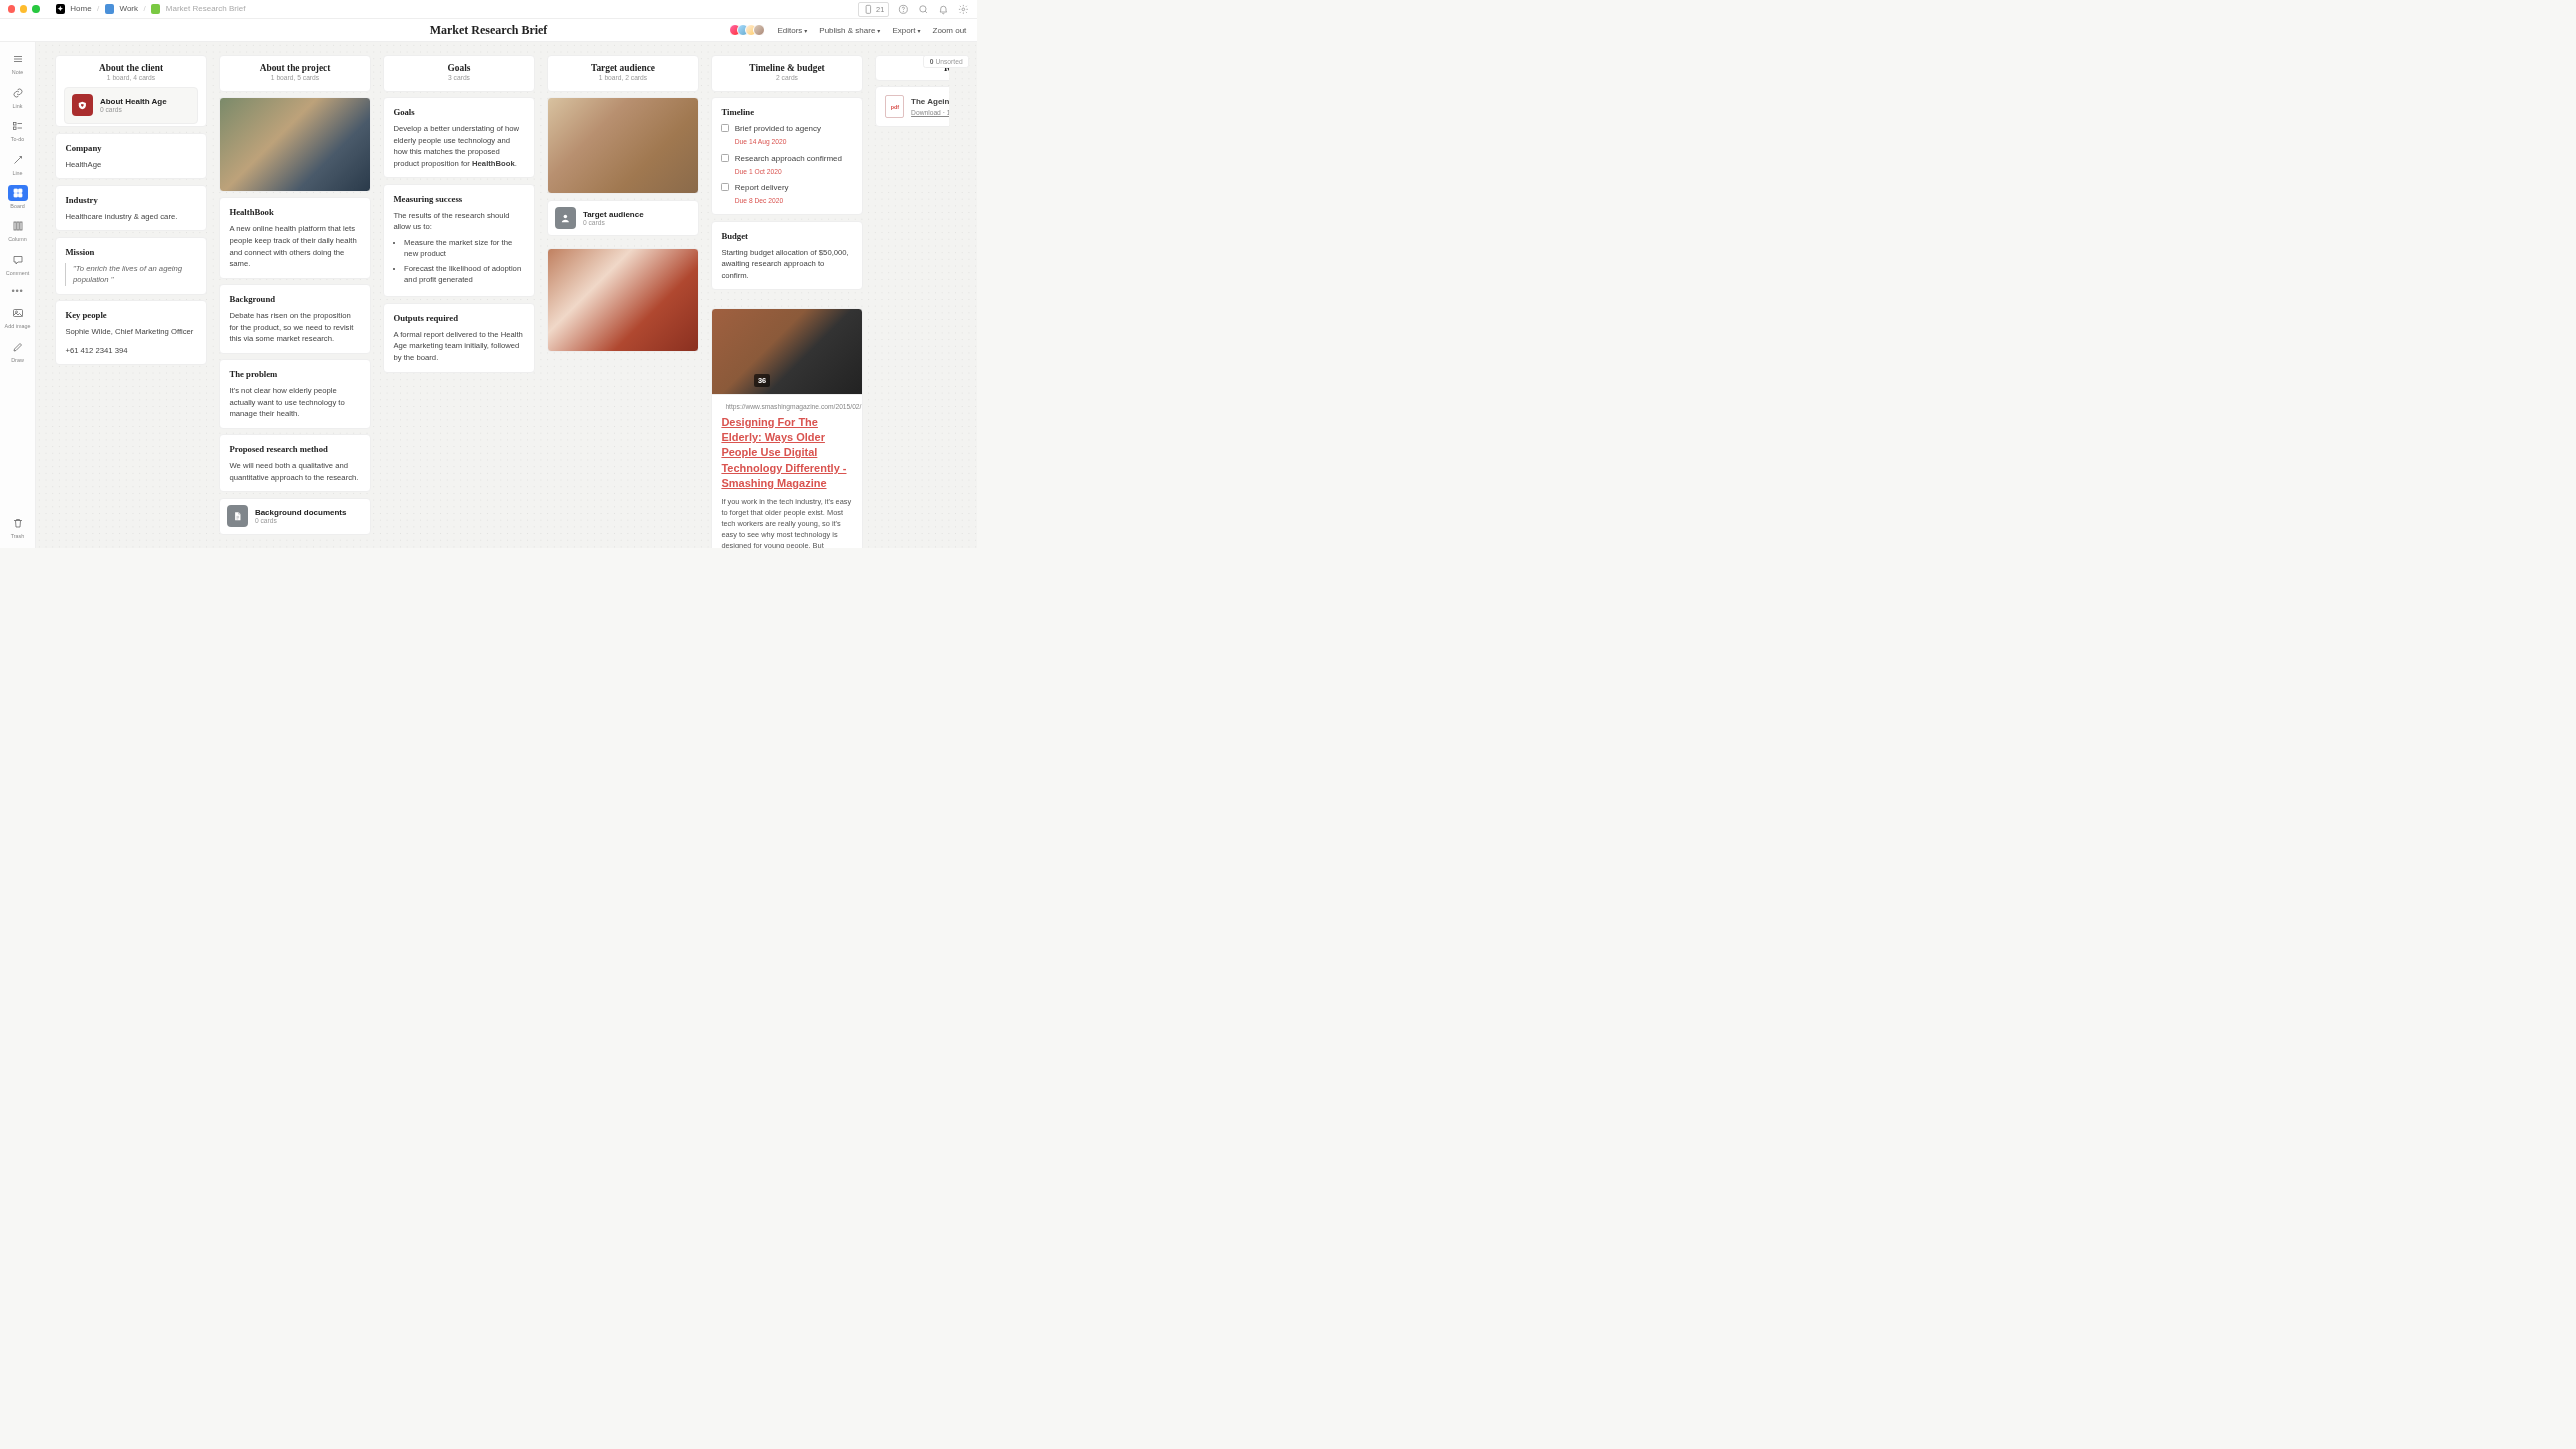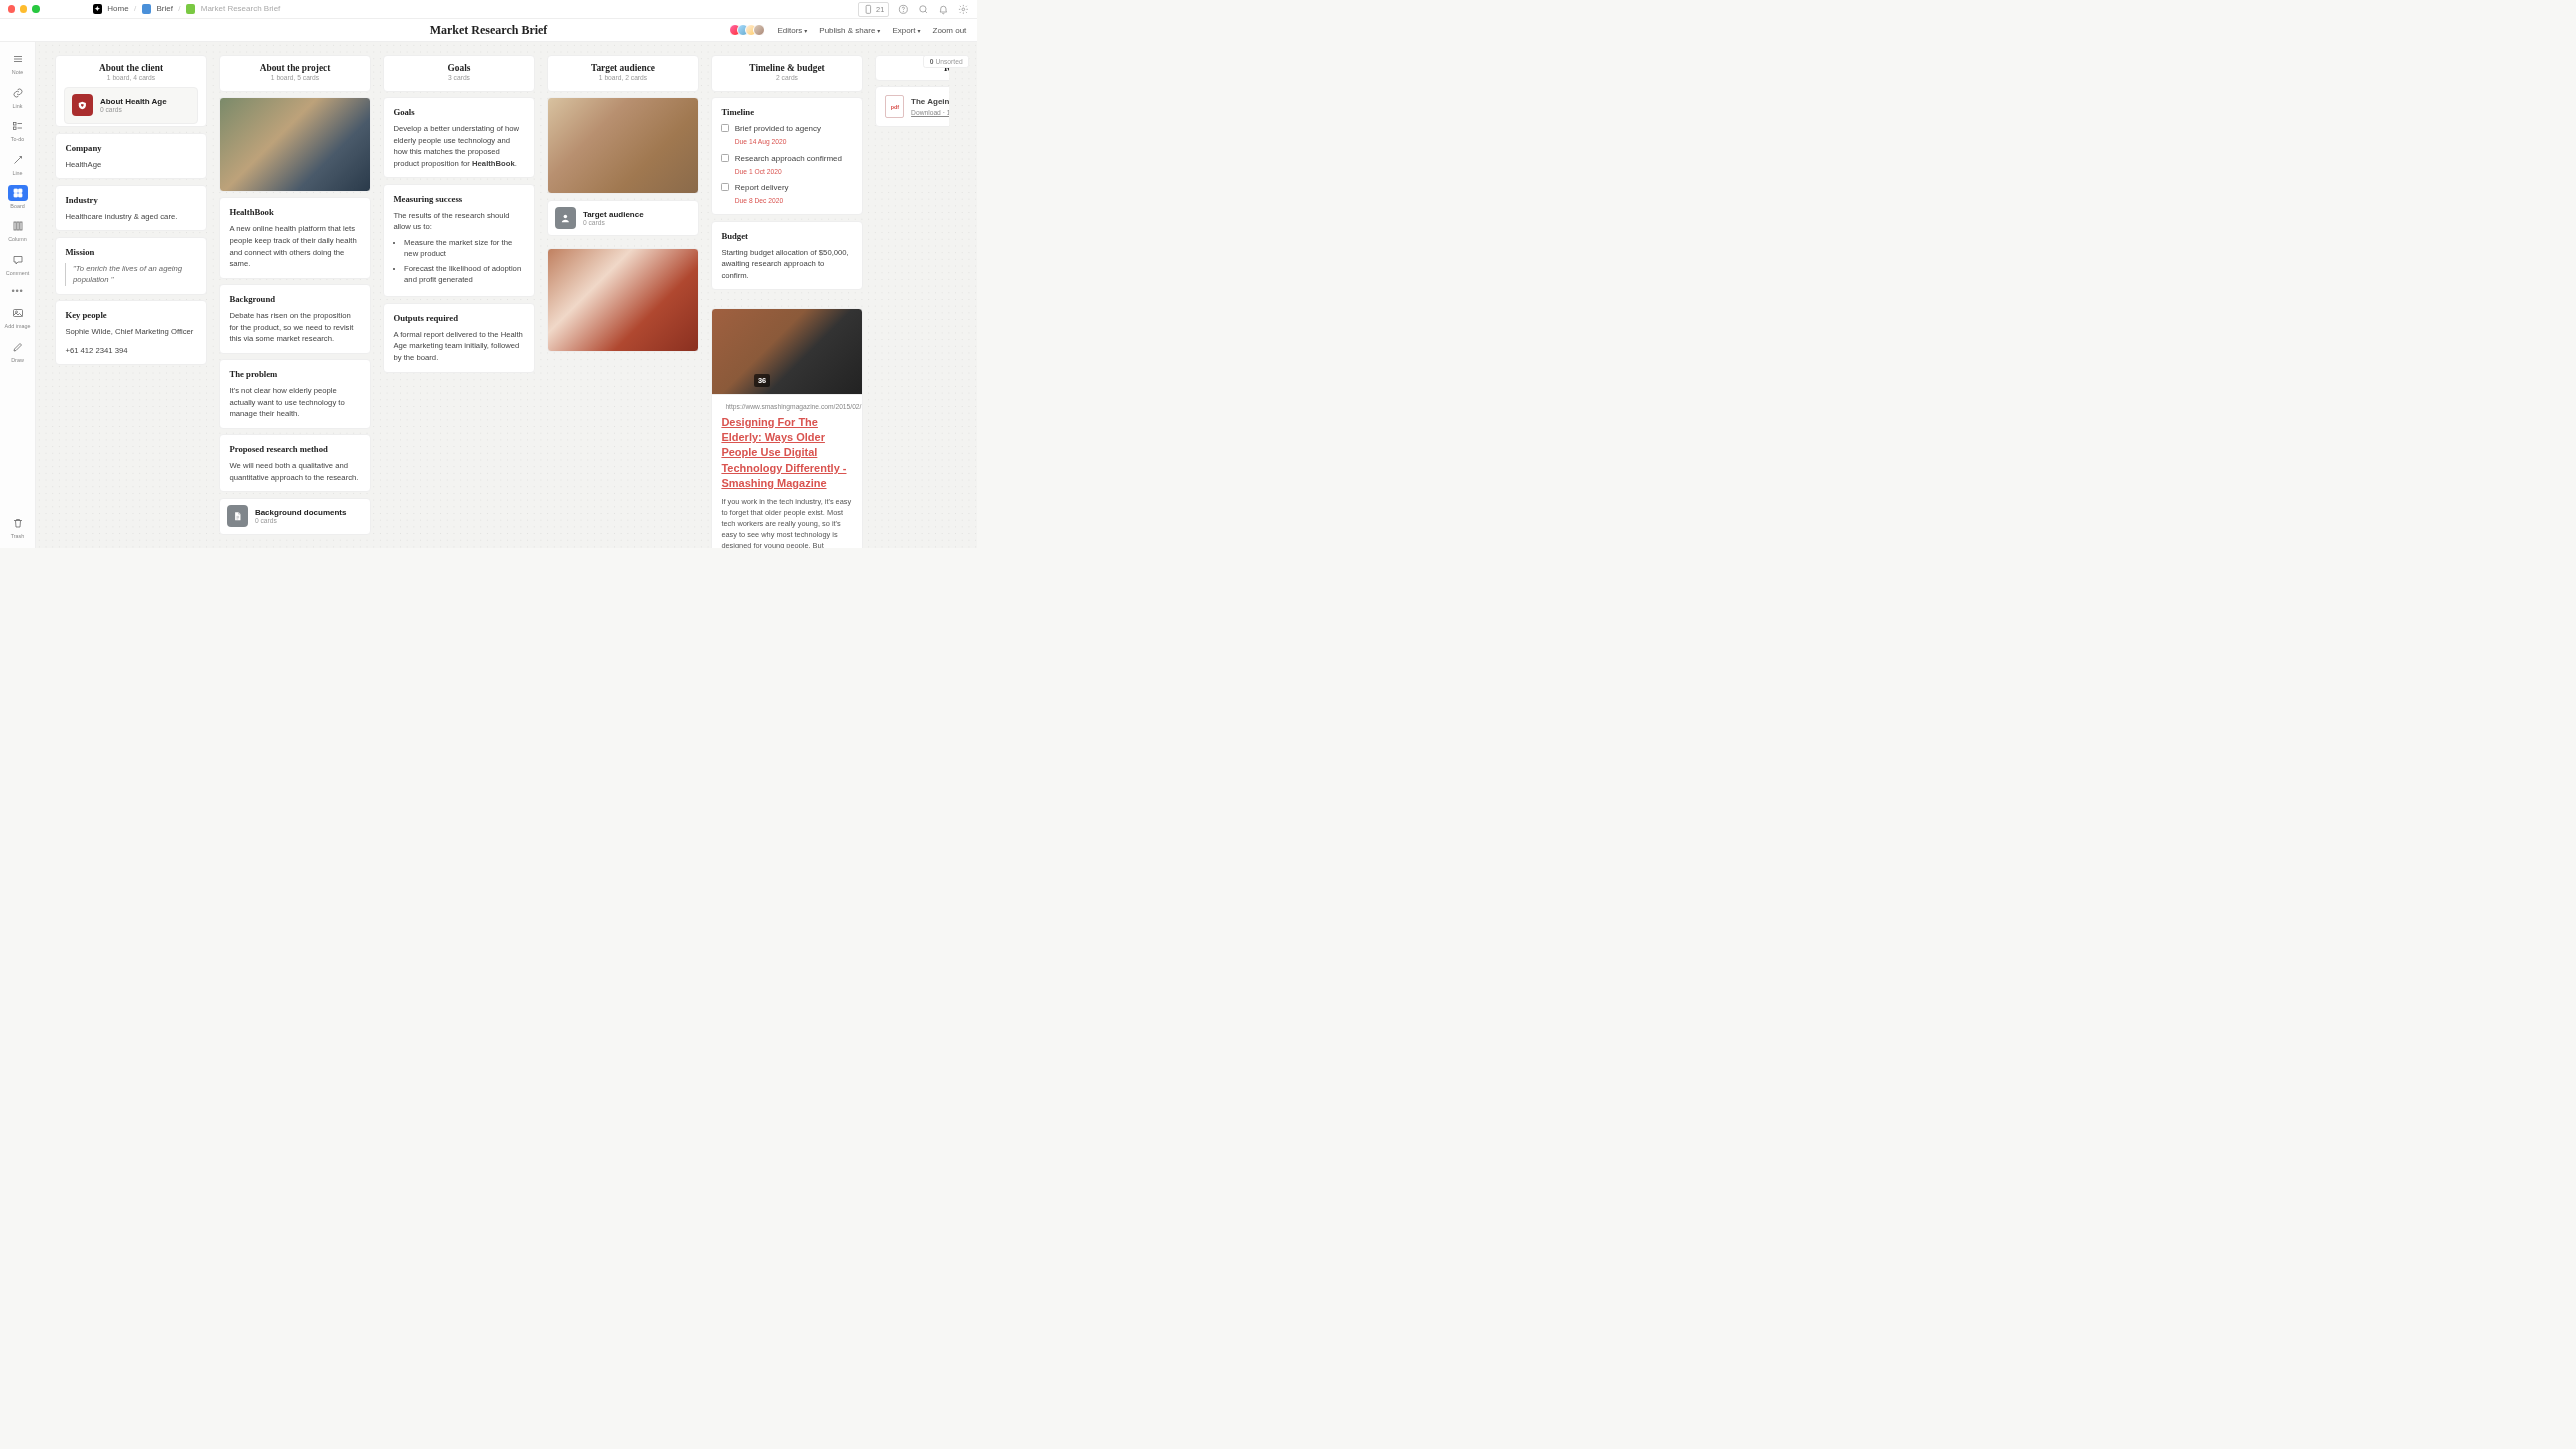--- a/index.html
+++ b/index.html
@@ -1,18 +1,18 @@
 <!DOCTYPE html>
 <html style="font-size:10.7px"><head>
 <meta charset="utf-8">
 <style>
 * { box-sizing: border-box; margin: 0; padding: 0; }
 body { font-family: -apple-system, BlinkMacSystemFont, "Helvetica Neue", Arial, sans-serif; background: #f7f7f5; color: #222; width: 977px; height: 548px; overflow: hidden; position: relative; }
 
-.titlebar { height: 19px; background: #fff; display: flex; align-items: center; padding: 0 8px; border-bottom: 0.7px solid #eee; position: relative; gap: 37px; }
+.titlebar { height: 19px; background: #fff; display: flex; align-items: center; padding: 0 8px; border-bottom: 0.7px solid #eee; position: relative; }
 .traffic { display: flex; gap: 4.7px; margin-right: 16px; }
 .traffic span { width: 7.4px; height: 7.4px; border-radius: 50%; }
 .tr-red { background: #ff5f57; }
 .tr-yellow { background: #febc2e; }
 .tr-green { background: #28c840; }
 
 .crumbs { display: flex; align-items: center; gap: 5.4px; font-size: 8px; color: #555; }
 .crumbs .sep { color: #ccc; }
 .crumb-ico { width: 9.4px; height: 9.4px; border-radius: 2px; display: inline-flex; align-items: center; justify-content: center; color: #fff; font-size: 6.7px; font-weight: 700; }
 .ci-black { background: #000; }
@@ -107,21 +107,21 @@
   <div class="traffic">
     <span class="tr-red"></span>
     <span class="tr-yellow"></span>
     <span class="tr-green"></span>
   </div>
   <div class="crumbs">
     <span class="crumb-ico ci-black">✦</span>
     <span>Home</span>
     <span class="sep">/</span>
     <span class="crumb-ico ci-blue"></span>
-    <span>Brief</span>
+    <span>Work</span>
     <span class="sep">/</span>
     <span class="crumb-ico ci-green"></span>
     <span class="last">Market Research Brief</span>
   </div>
   <div class="tb-right">
     <div class="counter">
       <svg viewBox="0 0 24 24">
           <rect x="7" y="3" width="10" height="18" rx="2"></rect>
         </svg>
       <span>21</span>

